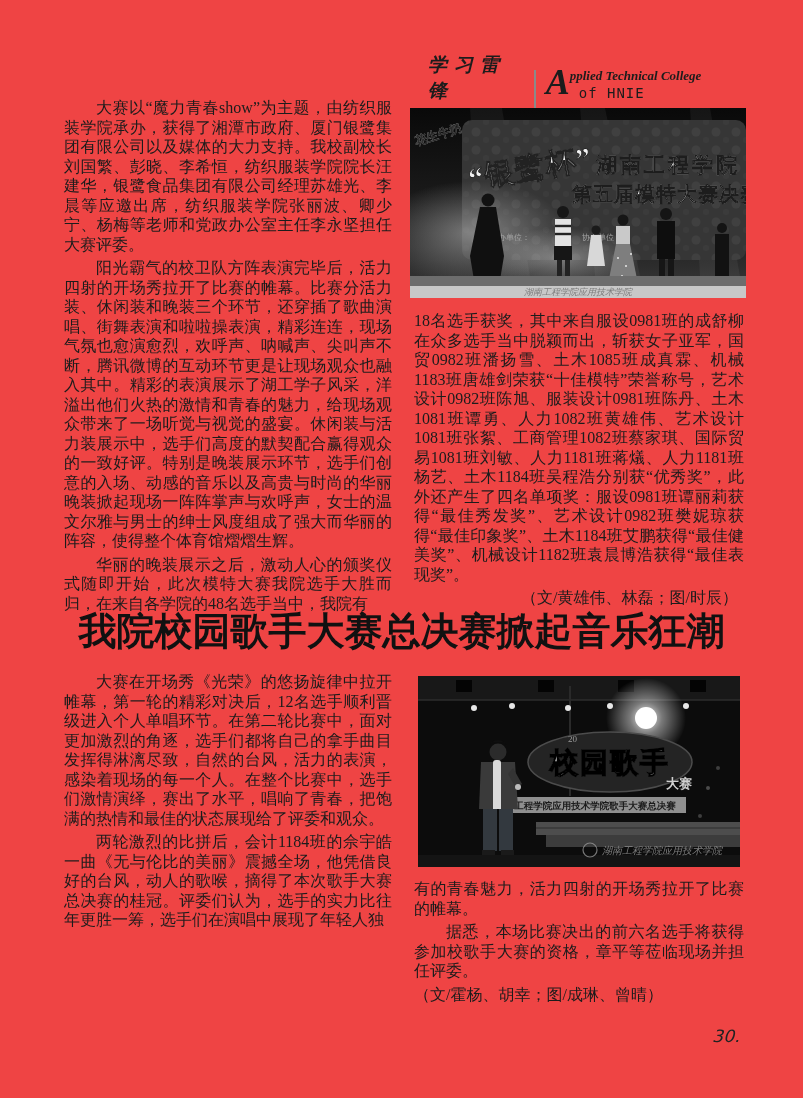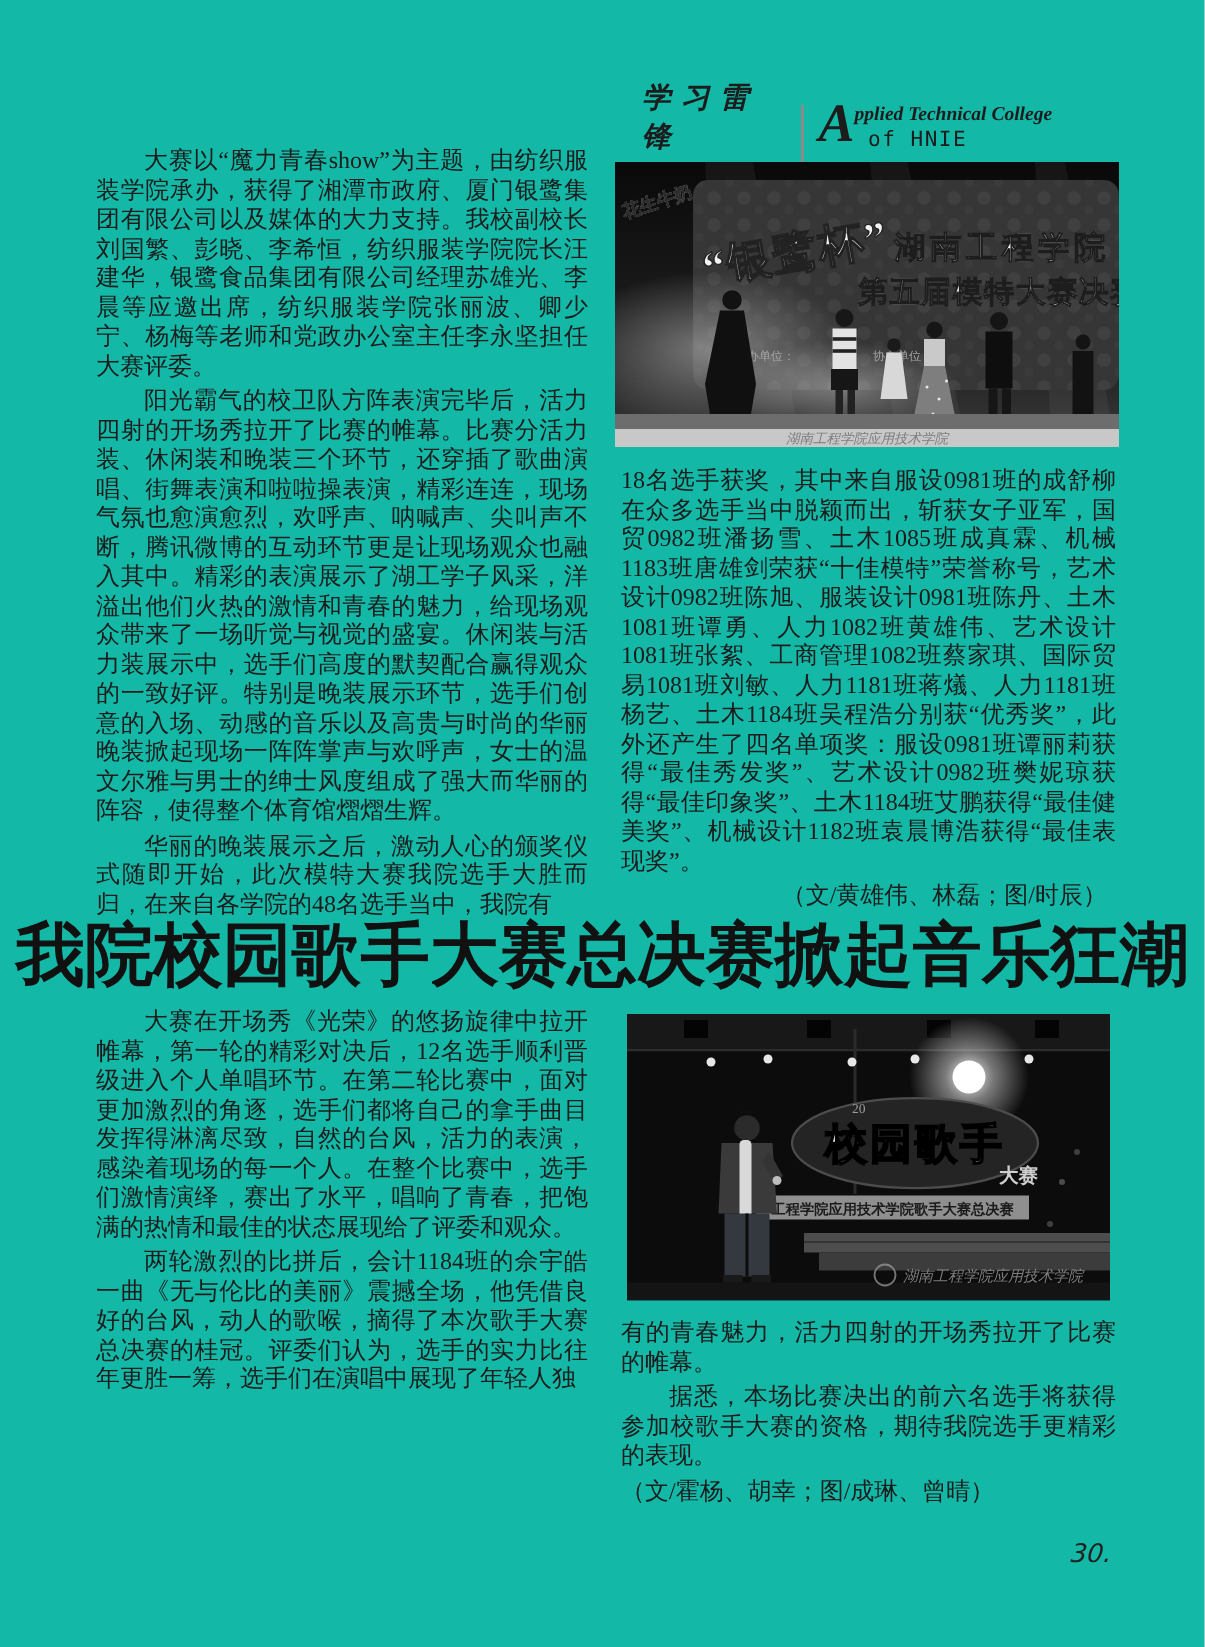--- a/index.html
+++ b/index.html
@@ -1,17 +1,17 @@
 <!DOCTYPE html>
 <html><head>
 <meta charset="utf-8">
 <style>
   html,body{margin:0;padding:0;background:#e8e8e8;}
   #page{
-    position:relative;width:803px;height:1098px;background:#14b8a6;
+    position:relative;width:803px;height:1098px;background:#ef4444;
     margin:0 auto;overflow:hidden;
     font-family:"Liberation Serif","DejaVu Serif",serif;color:#1c1c1c;
   }
   
   .header{position:absolute;top:66px;left:428px;width:300px;height:42px;display:flex;align-items:flex-end;}
   .masthead{font-size:19px;letter-spacing:7px;font-style:italic;font-weight:bold;
     font-family:"Liberation Serif",serif;padding-bottom:4px;}
   .hdr-divider{width:2px;height:38px;background:#8a8a8a;margin:0 10px 0 6px;}
   .logo{position:relative;height:42px;width:190px;}
   .logo-a{position:absolute;left:0;top:-2px;font-size:36px;font-weight:bold;font-style:italic;line-height:1;
@@ -25,21 +25,21 @@
   .col p{margin:4px;text-indent:2em;}
   .col p.cont{text-indent:0;}
   #a1-left{left:60px;top:94px;width:336px;}
   #a1-right{left:410px;top:108px;width:338px;}
   #a1-right .textblock{margin-top:13px;}
   .credit{margin-top:2px;text-align:right;text-indent:0 !important;padding-right:6px;}
   .credit2{text-align:left;padding-right:40px;}
   
   .headline{position:absolute;top:606px;left:0;width:803px;text-align:center;
     font-family:"Liberation Sans","DejaVu Sans",sans-serif;
-    font-size:46px;font-weight:bold;letter-spacing:0px;color:#111;}
+    font-size:38px;font-weight:bold;letter-spacing:0px;color:#111;}
   
   #a2-left{left:60px;top:668px;width:336px;}
   #a2-right{left:410px;top:676px;width:338px;}
   #a2-right .textblock{margin-top:12px;}
   
   .photo{display:block;}
   #photo2wrap{padding-left:8px;}
   
   .page-number{position:absolute;left:714px;top:1026px;font-size:17px;font-style:italic;
     font-family:"DejaVu Sans","Liberation Sans",sans-serif;color:#222;transform:skewX(-6deg);}
@@ -205,20 +205,20 @@
         <rect x="128" y="159" width="194" height="12" fill="#3c3c3c"></rect>
         <rect x="0" y="179" width="322" height="12" fill="#141414"></rect>
         <g opacity="0.75">
           <circle cx="172" cy="174" r="7" fill="none" stroke="#9a9a9a" stroke-width="1.2"></circle>
           <text x="184" y="178" font-size="10" font-style="italic" fill="#a3a3a3">湖南工程学院应用技术学院</text>
         </g>
       </svg>
     </div>
     <div class="textblock">
       <p class="cont">有的青春魅力，活力四射的开场秀拉开了比赛的帷幕。</p>
-      <p>据悉，本场比赛决出的前六名选手将获得参加校歌手大赛的资格，期待我院选手更精彩的表现。</p>
+      <p>据悉，本场比赛决出的前六名选手将获得参加校歌手大赛的资格，章平等莅临现场并担任评委。</p>
       <p class="credit credit2">（文/霍杨、胡幸；图/成琳、曾晴）</p>
     </div>
   </div>
 
   <div class="page-number">30.</div>
 
 </div>
 
 </body></html>

